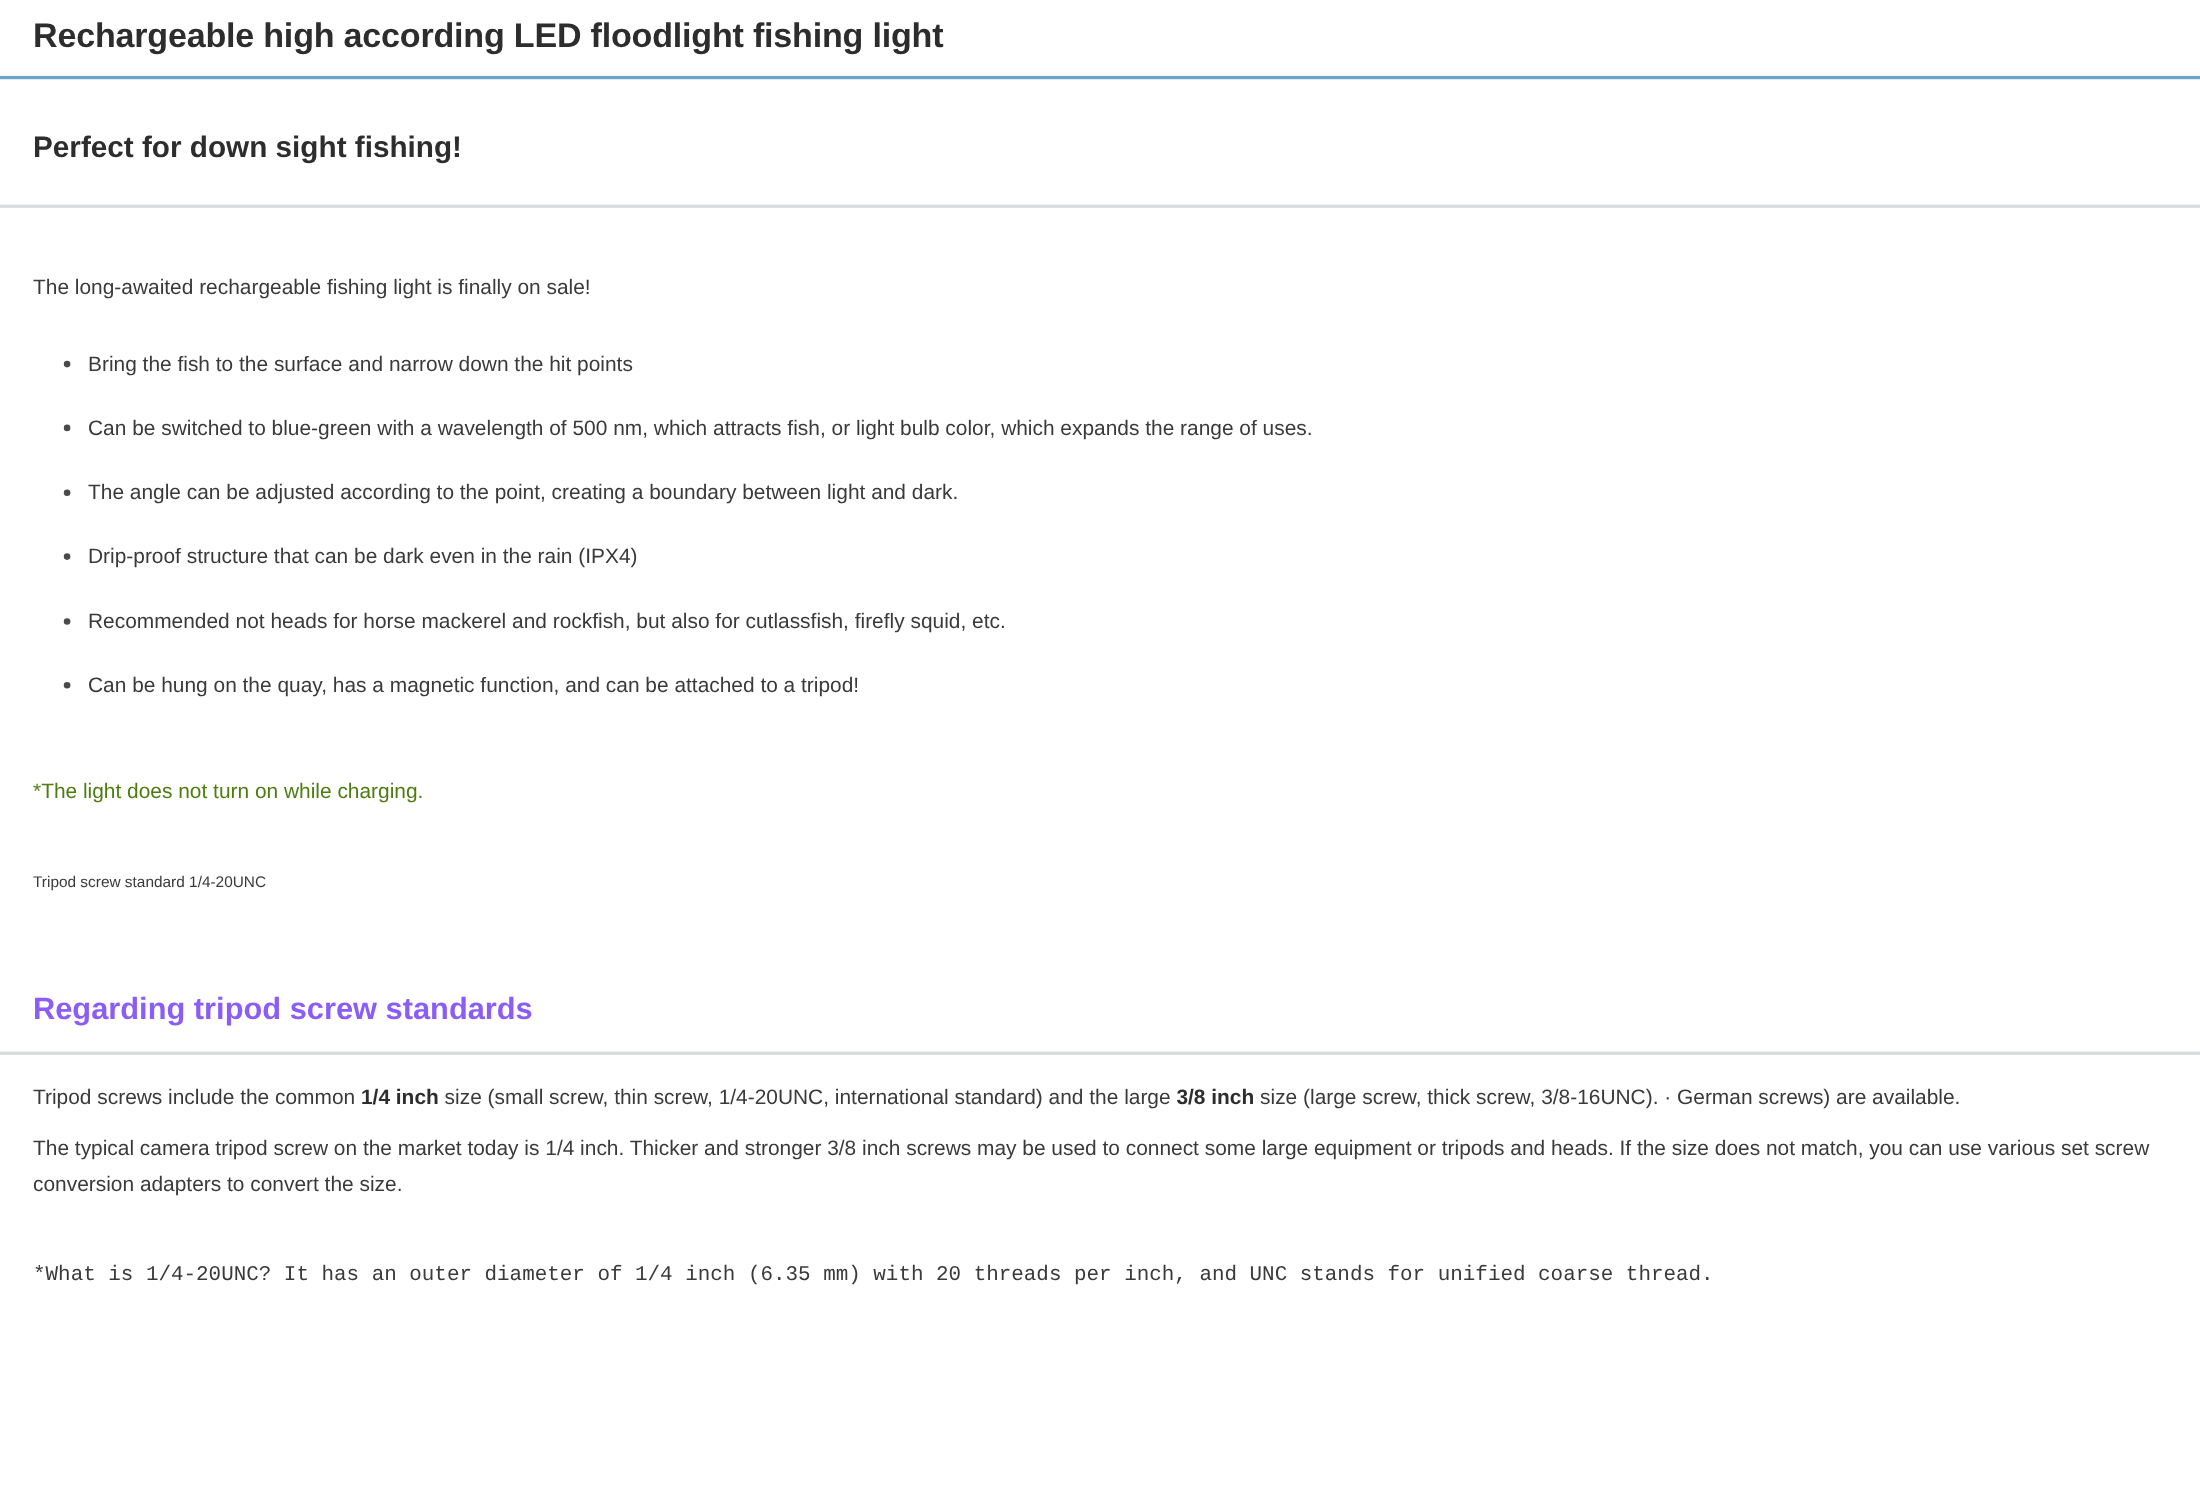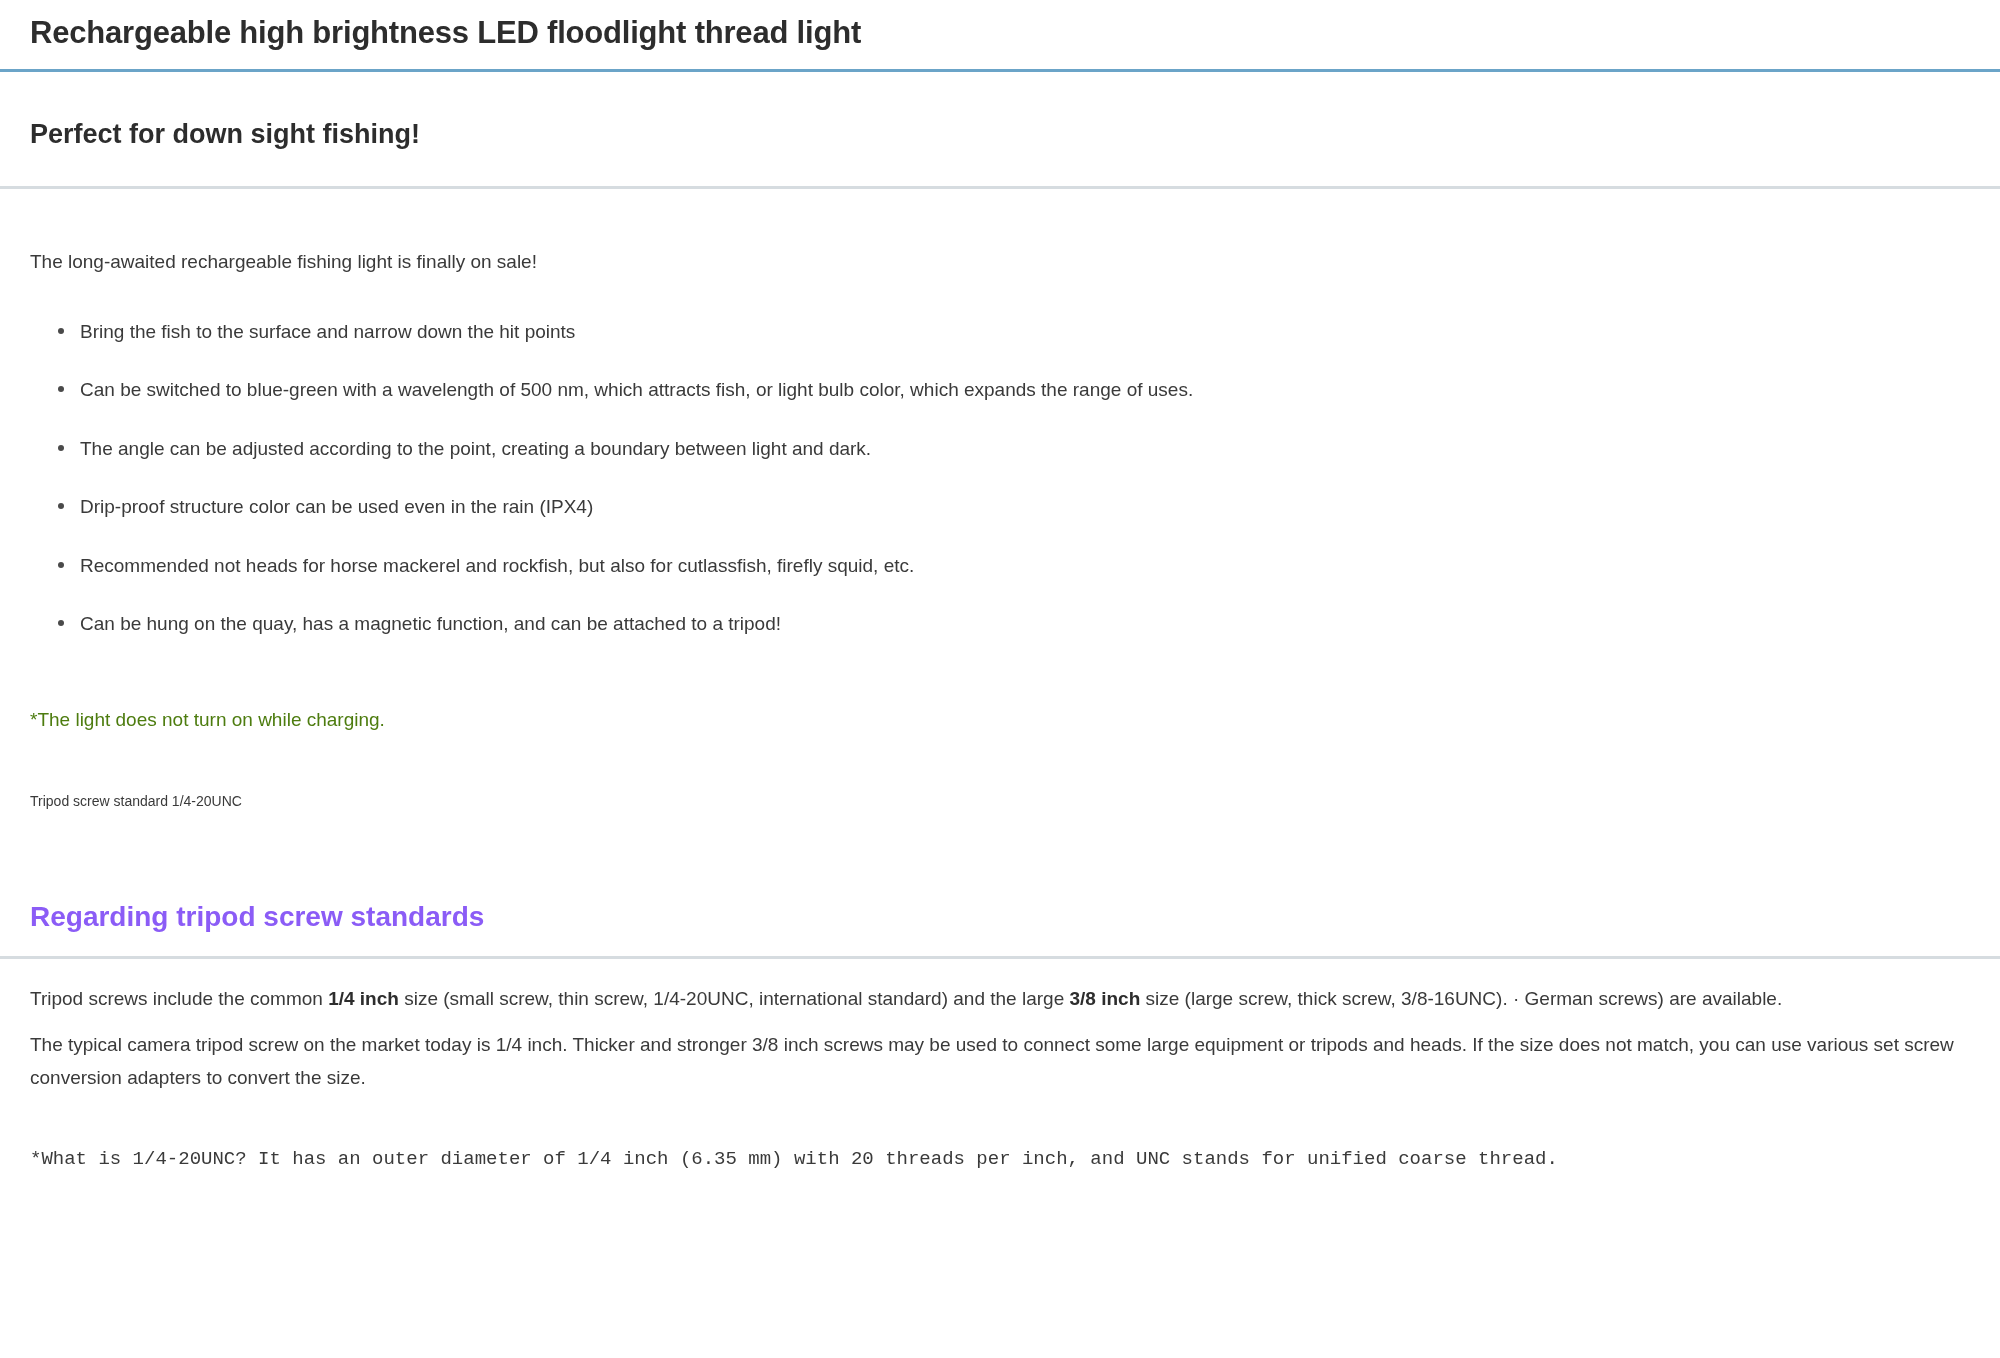--- a/index.html
+++ b/index.html
@@ -136,21 +136,21 @@
     font-family: Liberation Mono, monospace;
   }
   strong { font-weight: bold; color: #2d2d2d; }
 </style>
 </head>
 <body>
 
 <div class="page">
   <div class="inner">
 
-    <h1 class="product-title">Rechargeable high brightness LED floodlight thread light</h1>
+    <h1 class="product-title">Rechargeable high according LED floodlight fishing light</h1>
   </div>
 
   <div class="rule-blue"></div>
 
   <div class="inner">
     <div class="lead-block">
       <p class="lead-line">Perfect for down sight fishing!</p>
     </div>
   </div>
 
@@ -164,21 +164,21 @@
       <li>
         <span>Bring the fish to the surface and narrow down the hit points</span>
       </li>
       <li>
         <span>Can be switched to blue-green with a wavelength of 500 nm, which attracts fish, or light bulb color, which expands the range of uses.</span>
       </li>
       <li>
         <span>The angle can be adjusted according to the point, creating a boundary between light and dark.</span>
       </li>
       <li>
-        <span>Drip-proof structure color can be used even in the rain (IPX4)</span>
+        <span>Drip-proof structure that can be dark even in the rain (IPX4)</span>
       </li>
       <li>
         <span>Recommended not heads for horse mackerel and rockfish, but also for cutlassfish, firefly squid, etc.</span>
       </li>
       <li>
         <span>Can be hung on the quay, has a magnetic function, and can be attached to a tripod!</span>
       </li>
     </ul>
 
     <p class="note-red">*The light does not turn on while charging.</p>

